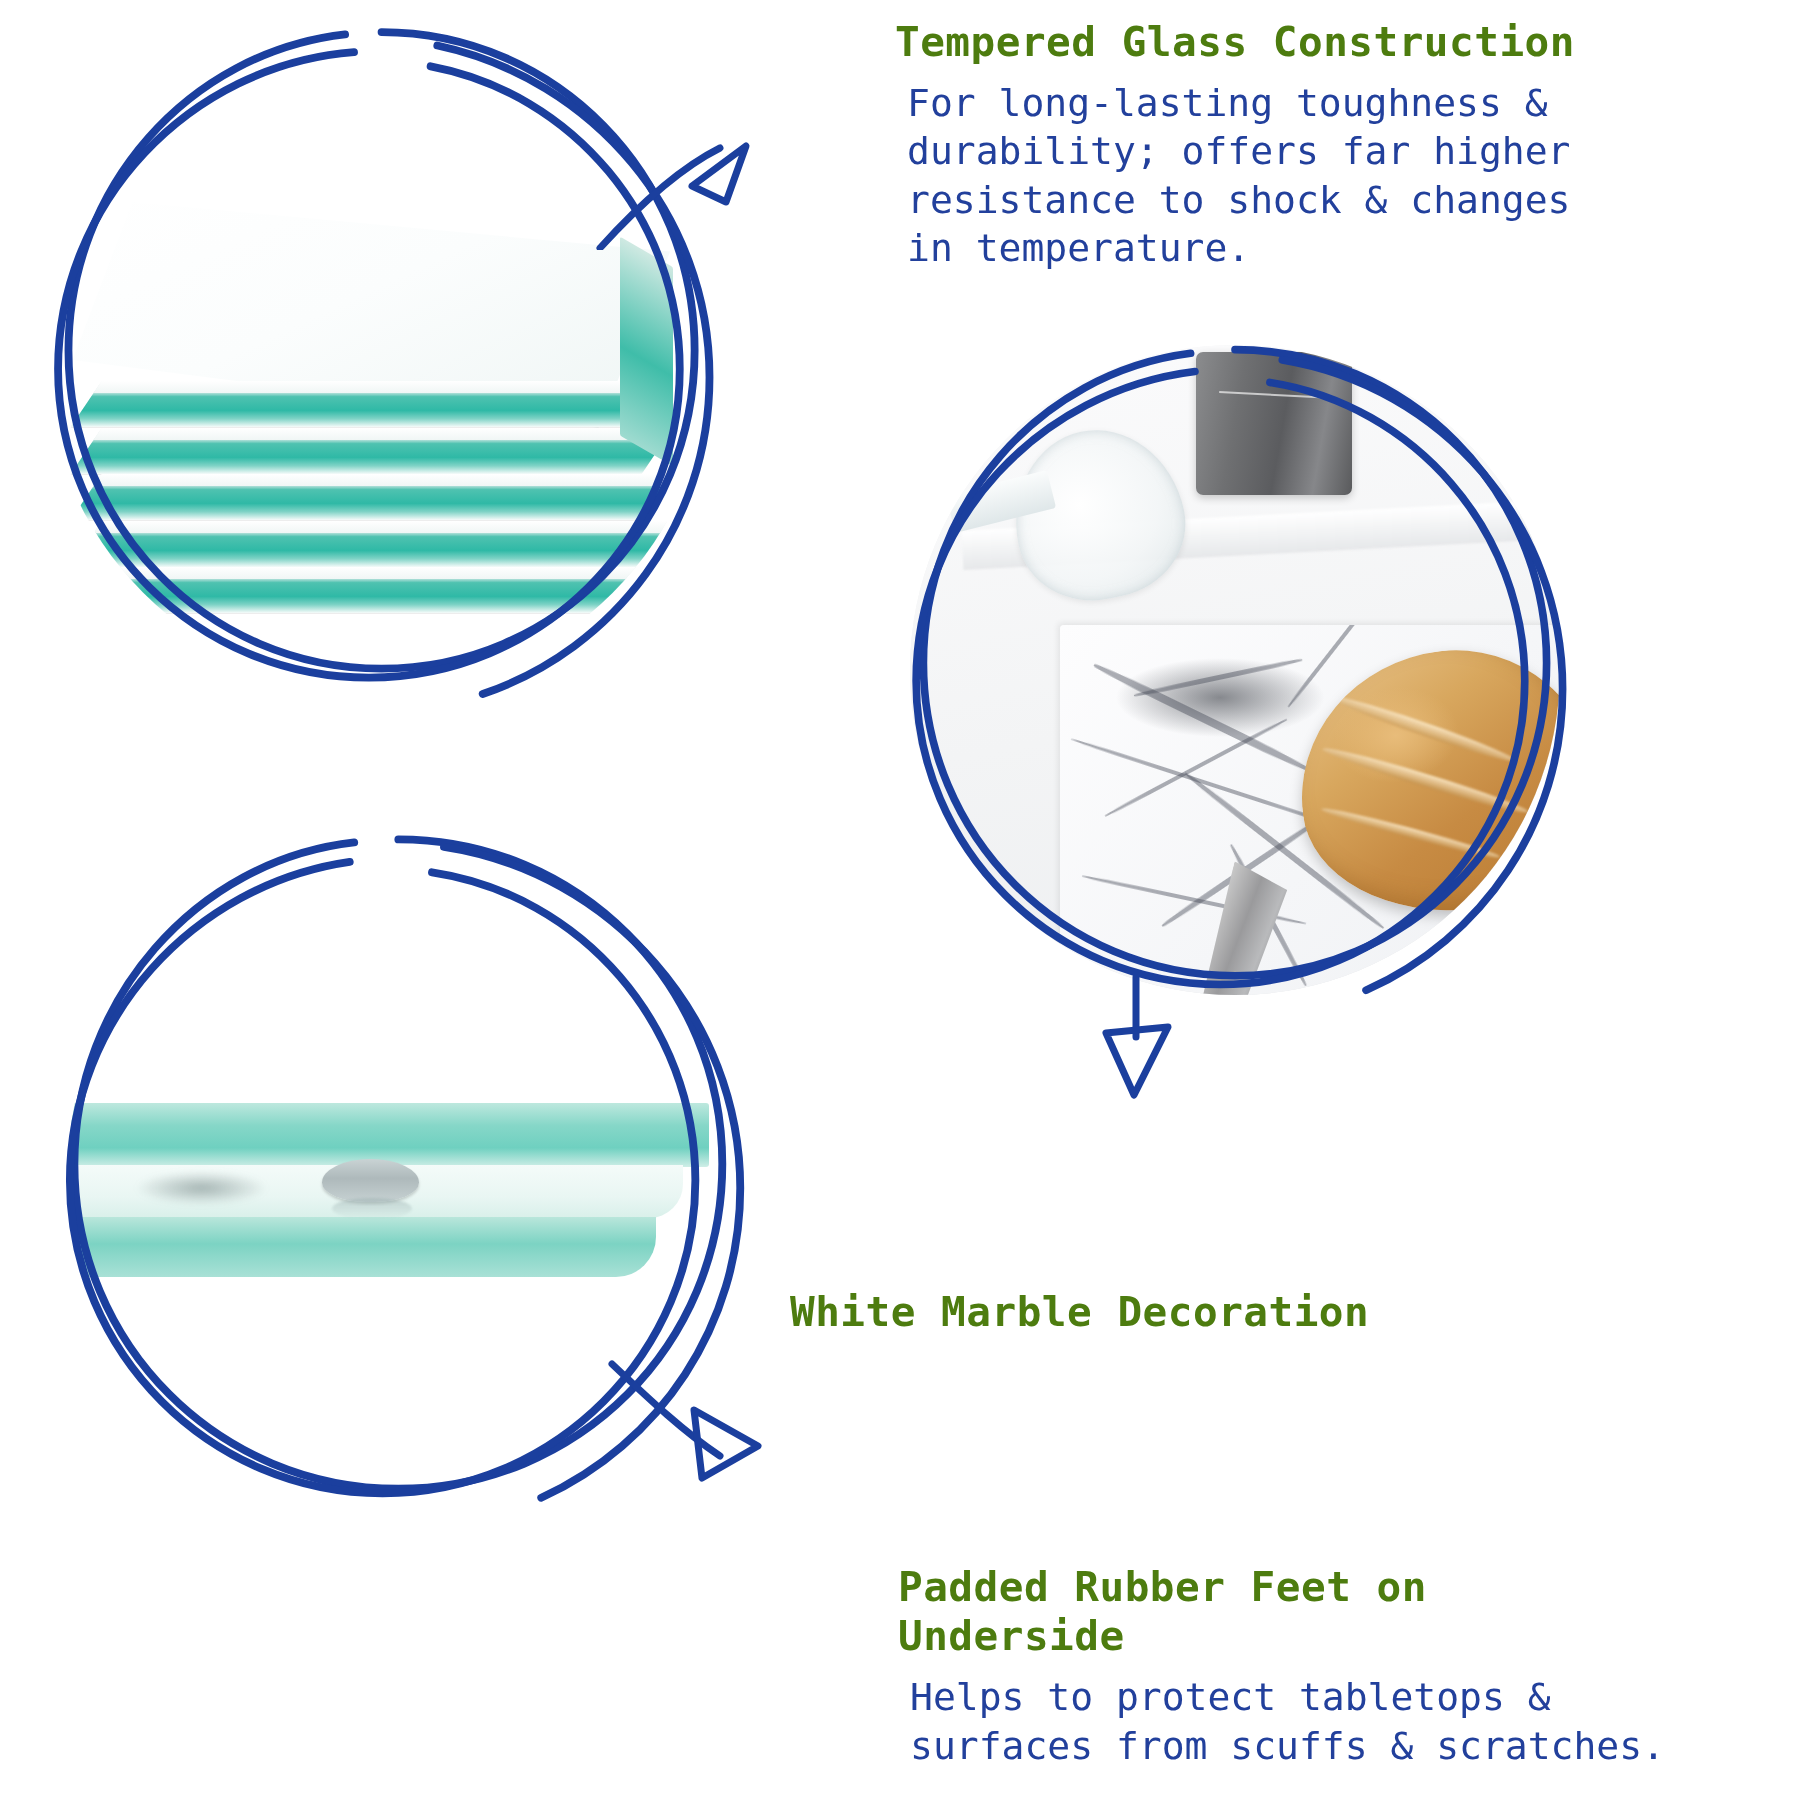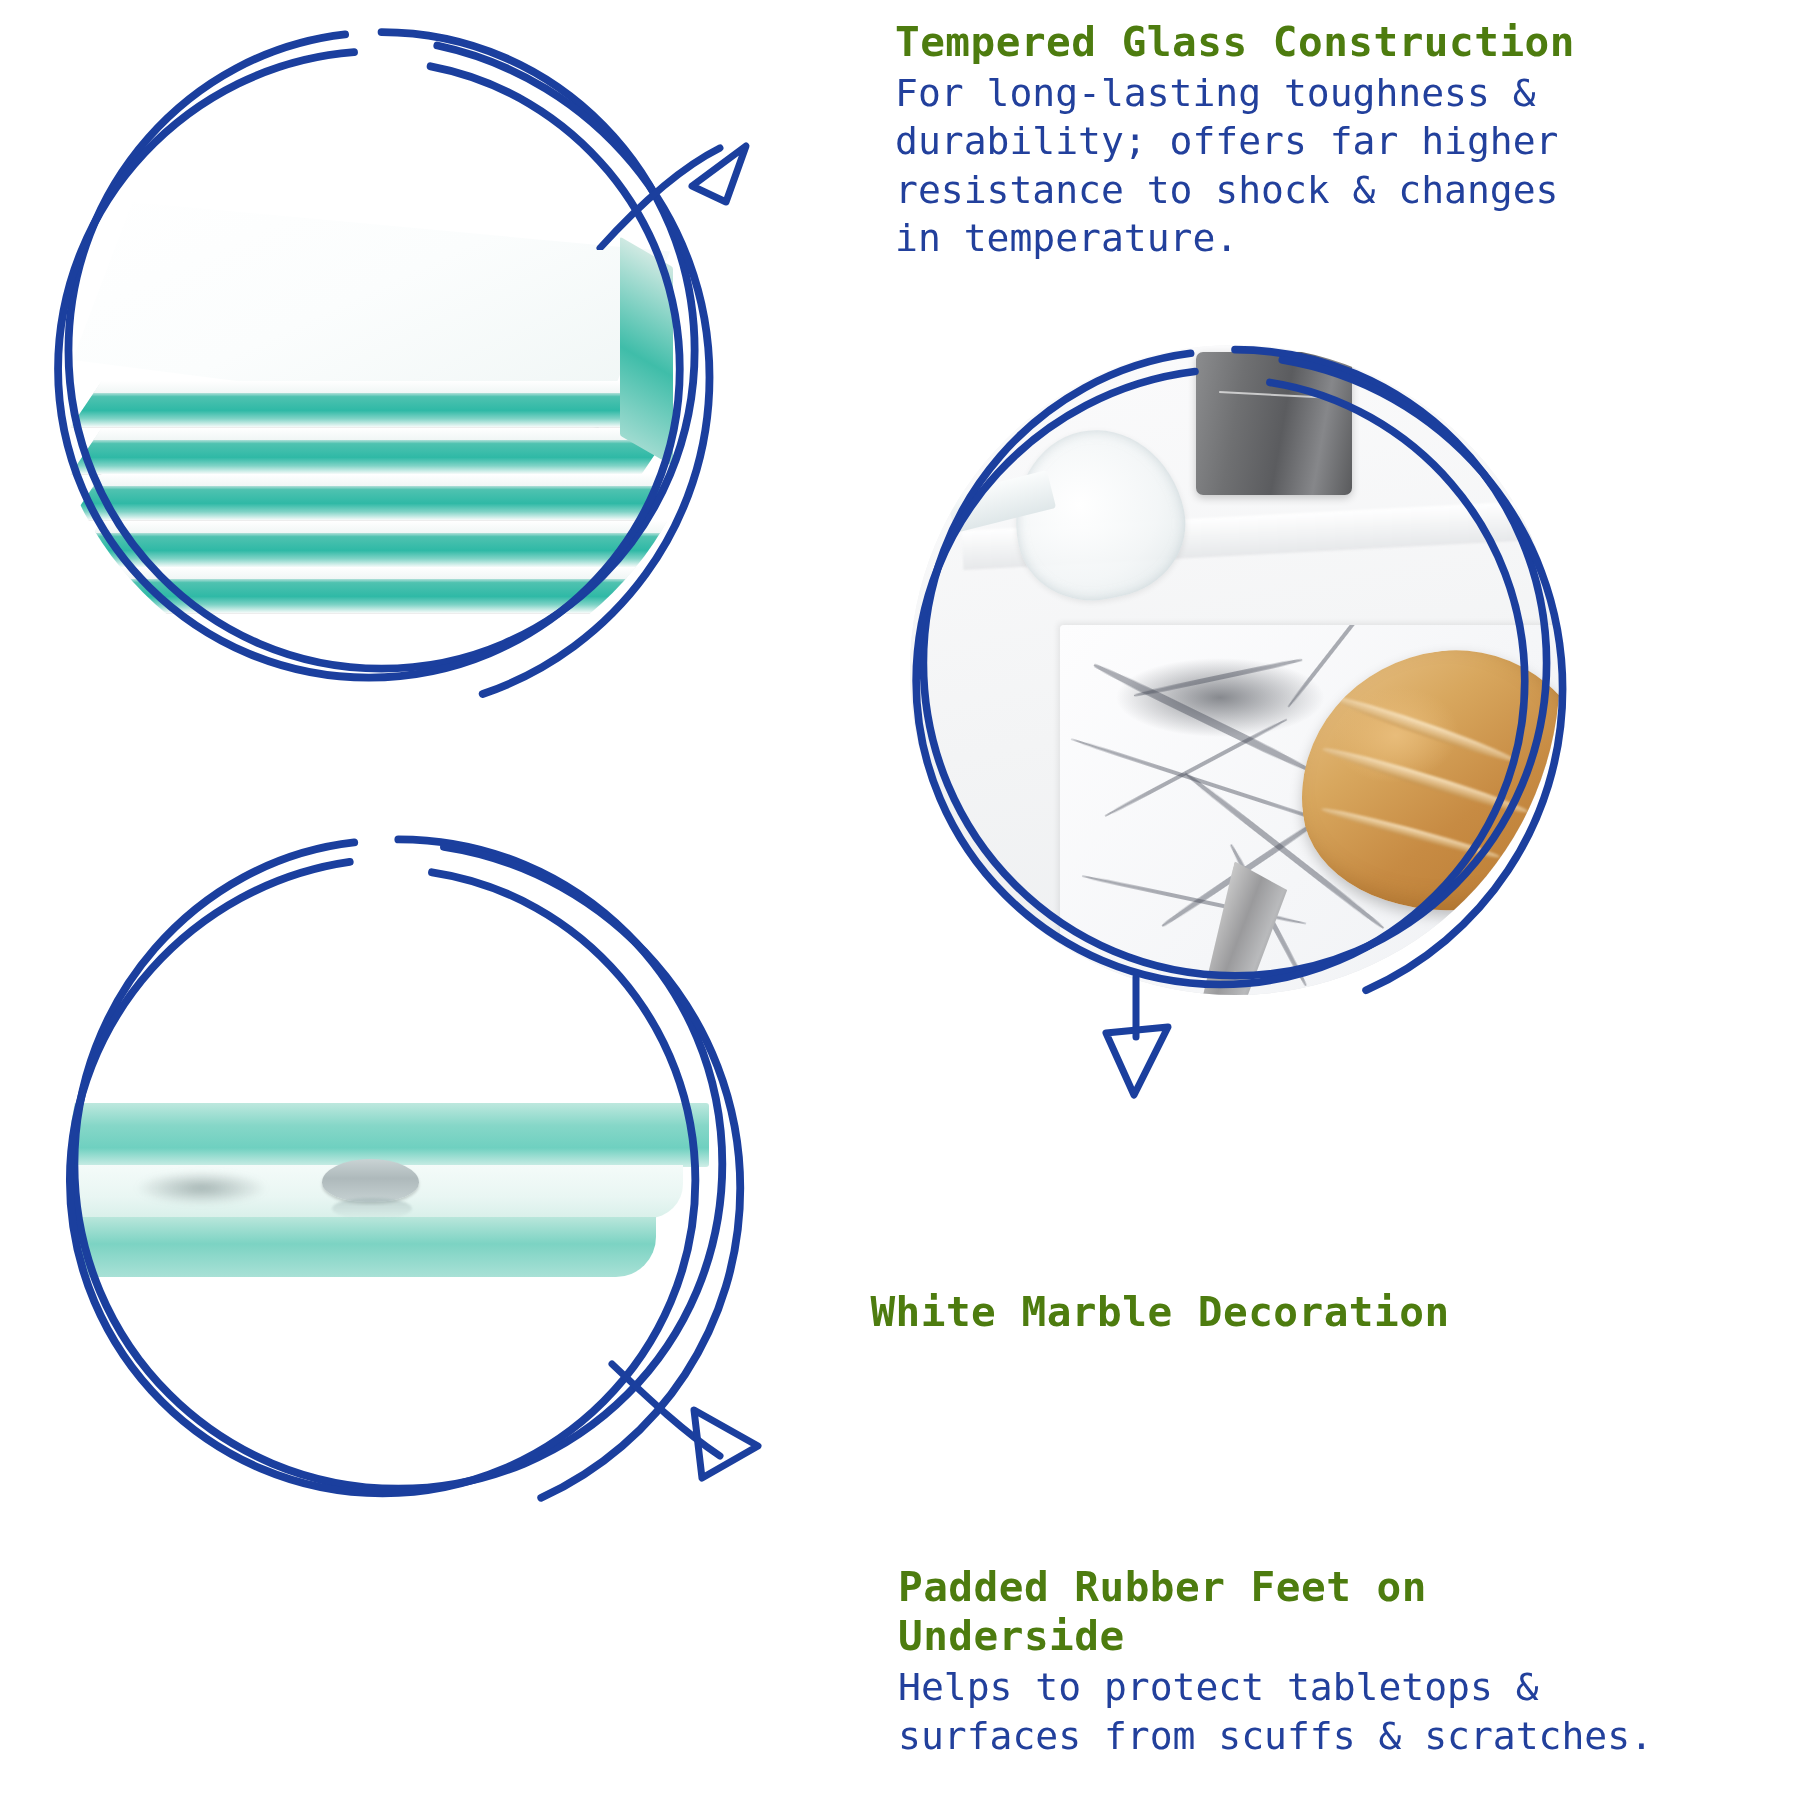--- a/index.html
+++ b/index.html
@@ -43,26 +43,26 @@
     line-height: 1.20;
     letter-spacing: 0.5px;
     color: #4d7c0f;
     margin: 0 0 2px 0;
     white-space: pre-line;
   }
   .tb-body {
     font-size: 38px;
     line-height: 1.27;
     color: #22409c;
-    margin: 0;
+    margin: 12px;
     white-space: pre-line;
     font-weight: 400;
   }
   .align-left  { text-align: left; }
-  .align-center{ text-align: center; }
+  .align-center{ }
 
   
   
   .glass-stack {
     position: absolute;
     left: 0; top: 0; width: 100%; height: 100%;
     background: #ffffff;
   }
   .sheet {
     position: absolute;

